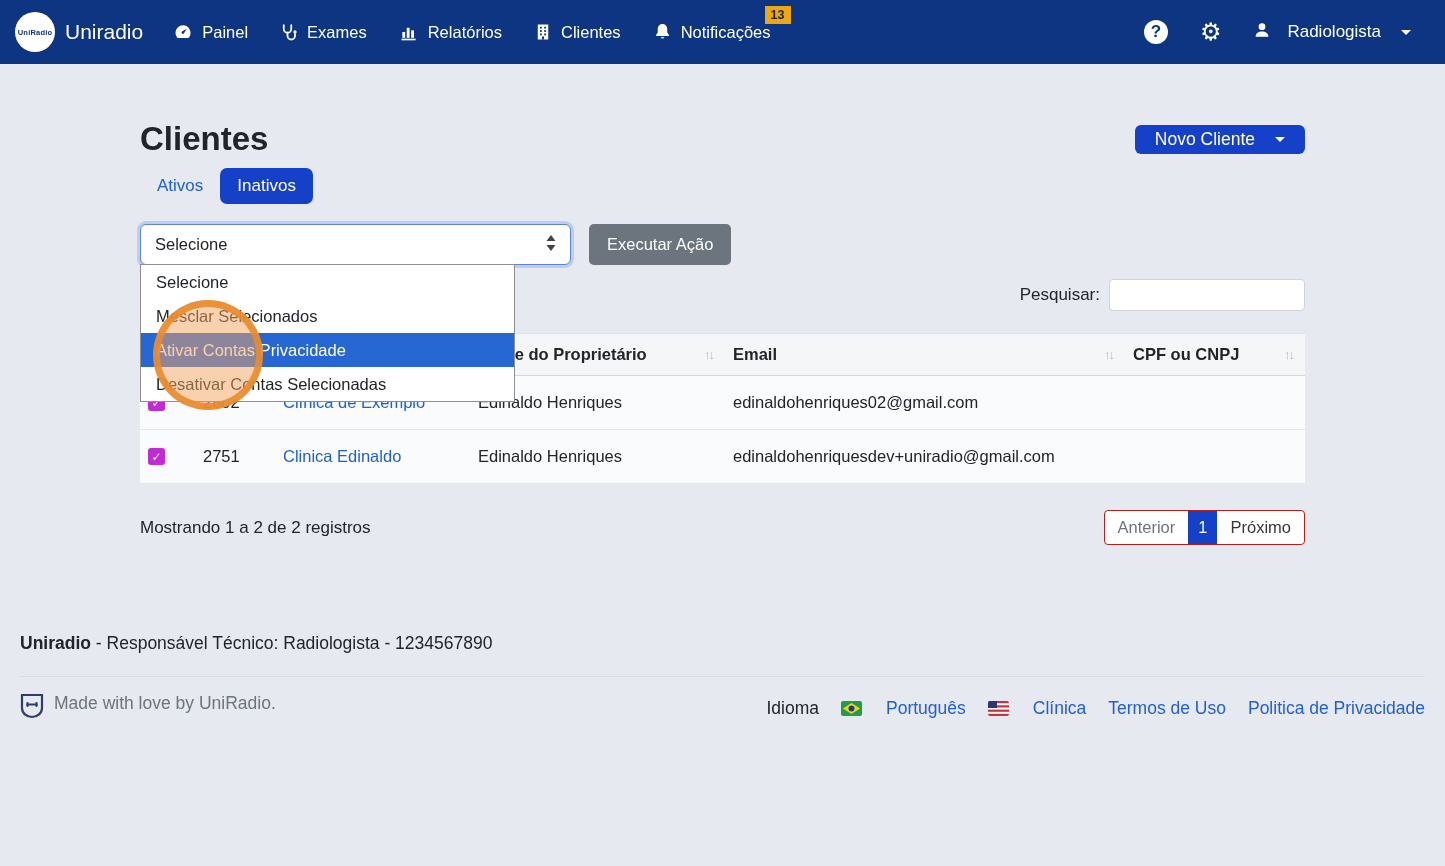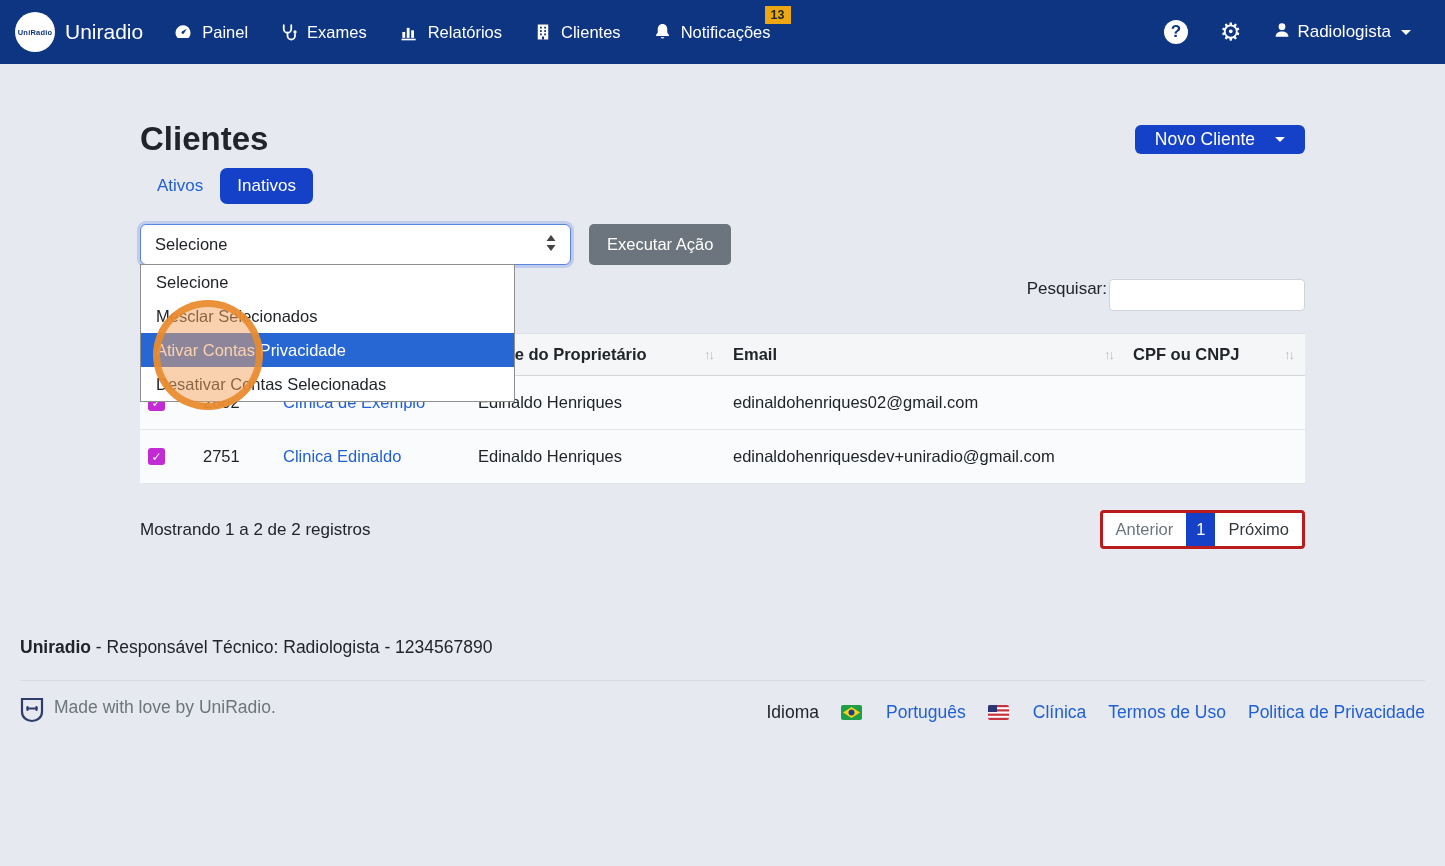--- a/index.html
+++ b/index.html
@@ -36,21 +36,21 @@
     font-size: 12.5px; font-weight: bold;
     padding: 2px 6px; border-radius: 0; line-height: 14px;
   }
   .nav-right { margin-left: auto; display: flex; align-items: center; gap: 32px; }
   .help-circle {
     width: 24px; height: 24px; border-radius: 50%; background: #fff;
     color: #0e3581; font-weight: bold; font-size: 17px;
     display: flex; align-items: center; justify-content: center; cursor: pointer;
   }
   .gear { color: #fff; font-size: 24px; line-height: 24px; cursor: pointer; font-family: "DejaVu Sans", sans-serif; }
-  .user-menu { display: flex; align-items: center; gap: 6px; color: #fff; font-size: 17px; cursor: pointer; }
+  .user-menu { display: flex; align-items: center; gap: 16px; color: #fff; font-size: 17px; cursor: pointer; }
   .caret-down {
     width: 0; height: 0; border-left: 5px solid transparent; border-right: 5px solid transparent;
     border-top: 5px solid #fff; margin-left: 4px;
   }
 
   
   .container { margin: 0 140px; position: relative; }
   .page-header { display: flex; align-items: center; justify-content: space-between; padding-top: 56px; }
   h1.page-title { margin: 0; font-size: 33px; font-weight: 700; color: #21252b; }
   .btn-new {
@@ -95,21 +95,21 @@
 
   
   .cursor-circle {
     position: absolute; z-index: 60; left: 12px; top: 75px;
     width: 110px; height: 110px; border-radius: 50%;
     border: 7px solid rgba(233,139,45,0.9);
     background: rgba(244,164,96,0.5);
     pointer-events: none;
   }
 
-  .search-row { display: flex; justify-content: flex-end; gap: 2px; margin-top: 14px; margin-bottom: 22px; }
+  .search-row { display: flex; align-items: center; justify-content: flex-end; gap: 9px; margin-top: 14px; margin-bottom: 22px; }
   .search-label { font-size: 17px; color: #212529; }
   .search-input {
     width: 196px; height: 32px; border: 1px solid #ced4da; border-radius: 4px;
     padding: 0 8px; font-size: 15px; font-family: inherit; background: #fff;
   }
 
   
   table.clients { width: 100%; border-collapse: collapse; table-layout: fixed; }
   table.clients thead th {
     background: #f5f6f8; border-top: 1px solid #dee2e6; border-bottom: 1px solid #d4d8dd;
@@ -134,21 +134,21 @@
   .checkbox {
     width: 17px; height: 17px; border-radius: 3px; background: #c22bd4;
     display: flex; align-items: center; justify-content: center;
     color: #fff; font-size: 12px; font-weight: bold; cursor: pointer;
   }
 
   .table-footer { display: flex; align-items: center; justify-content: space-between; margin-top: 26px; }
   .summary { font-size: 17px; color: #212529; }
   .pagination {
     display: flex; align-items: flex-end; background: #fff;
-    border: 3px solid #b91c1c; border-radius: 4px; overflow: hidden;
+    border: 1px solid #b91c1c; border-radius: 4px; overflow: hidden;
   }
   .page-item { font-size: 16.5px; padding: 7px 13px; cursor: pointer; }
   .page-prev { color: #6c757d; }
   .page-current { background: #1540c8; color: #fff; padding: 7px 10px; }
   .page-next { color: #33383d; }
 
   
   .footer { margin-top: 88px; padding: 0 20px; }
   .footer-info { font-size: 17.5px; color: #212529; }
   .footer-info b { font-weight: bold; }

